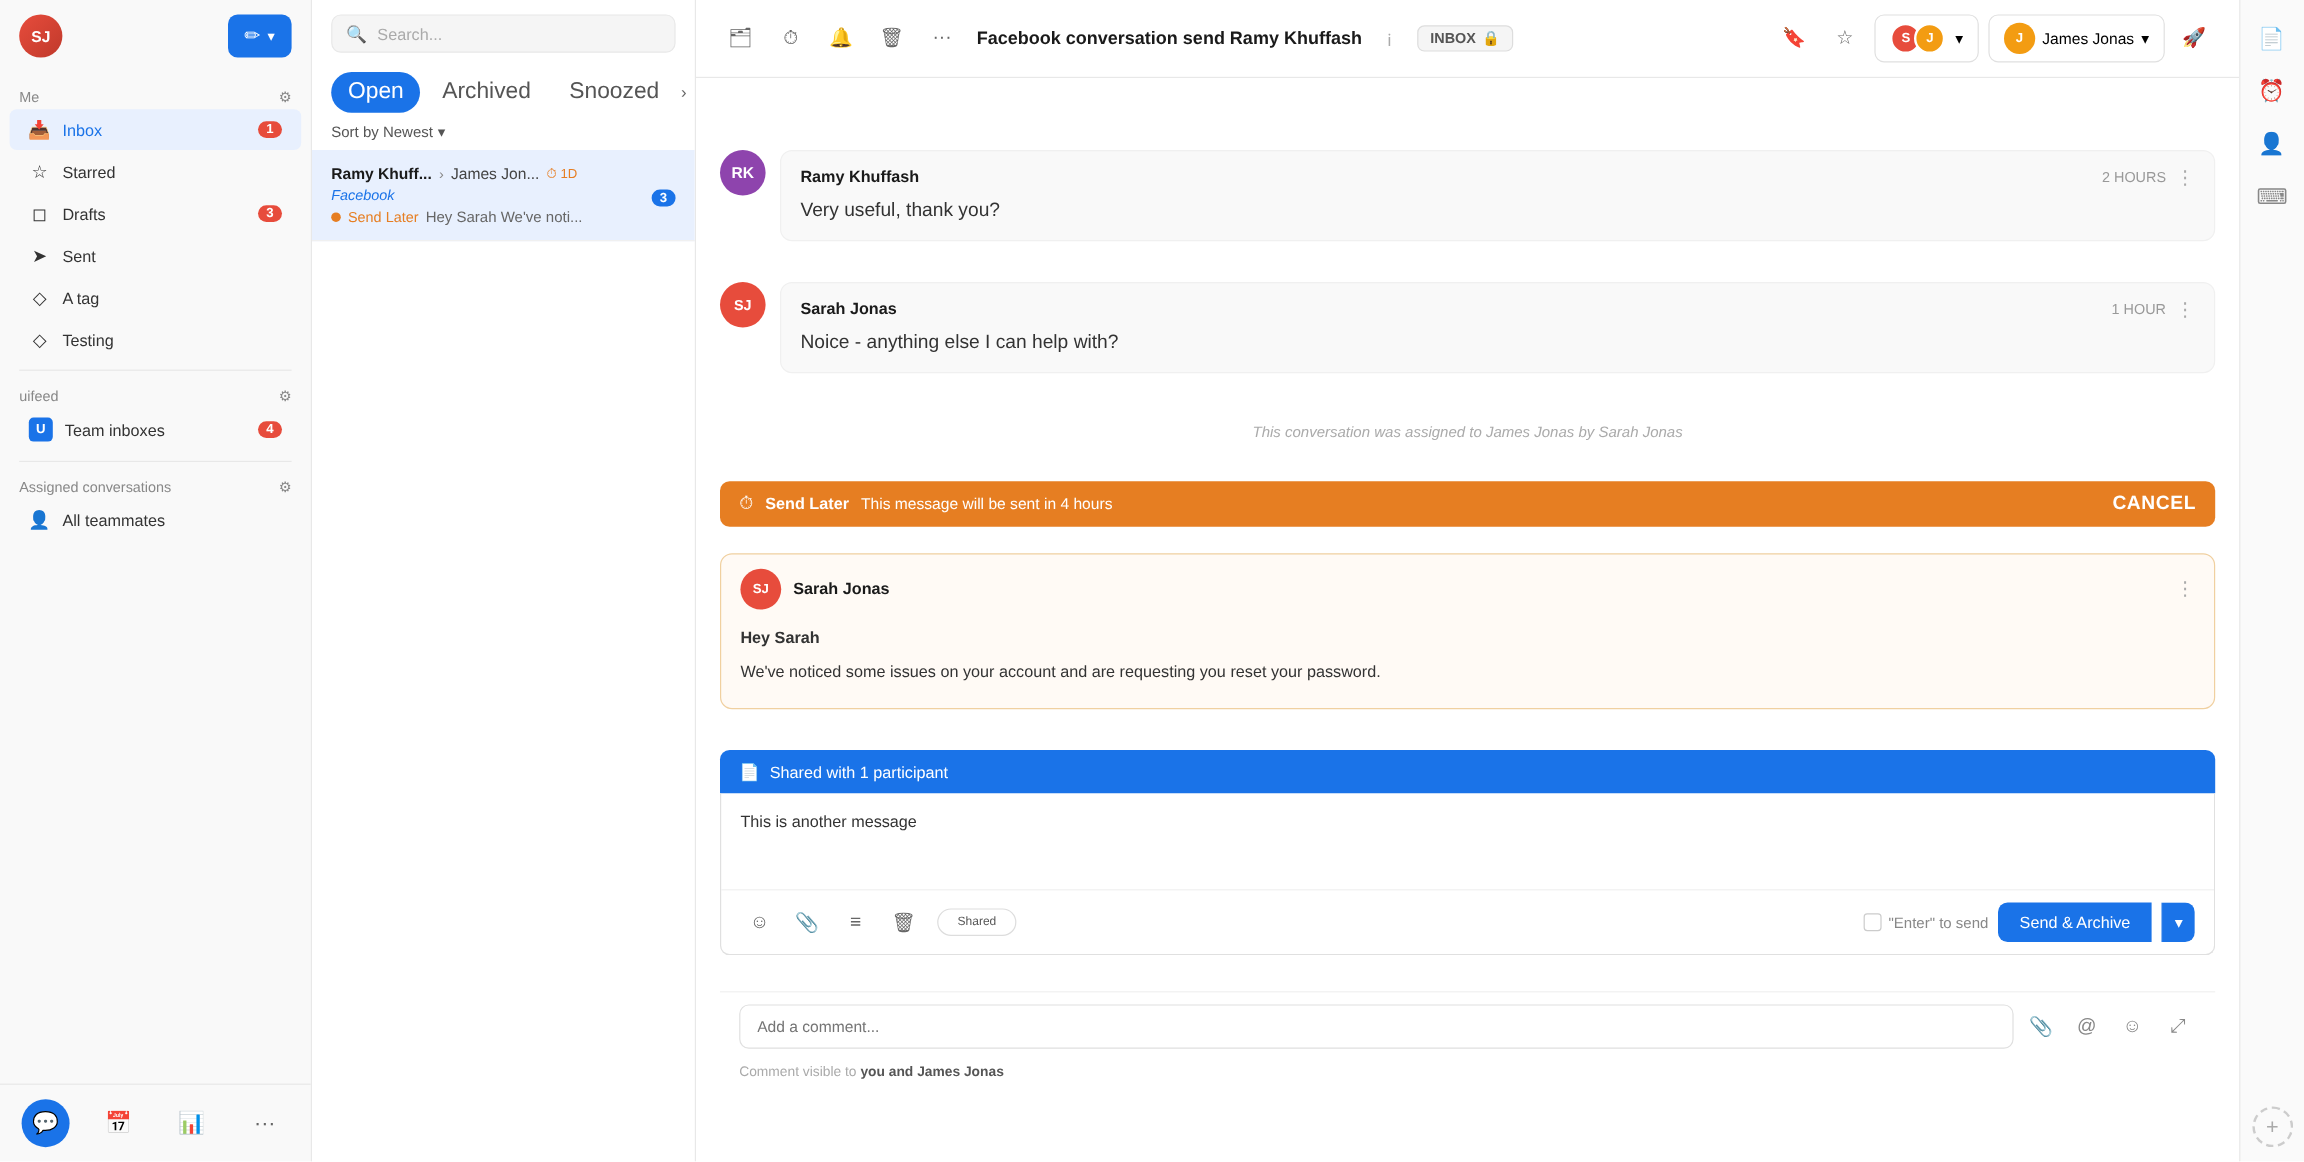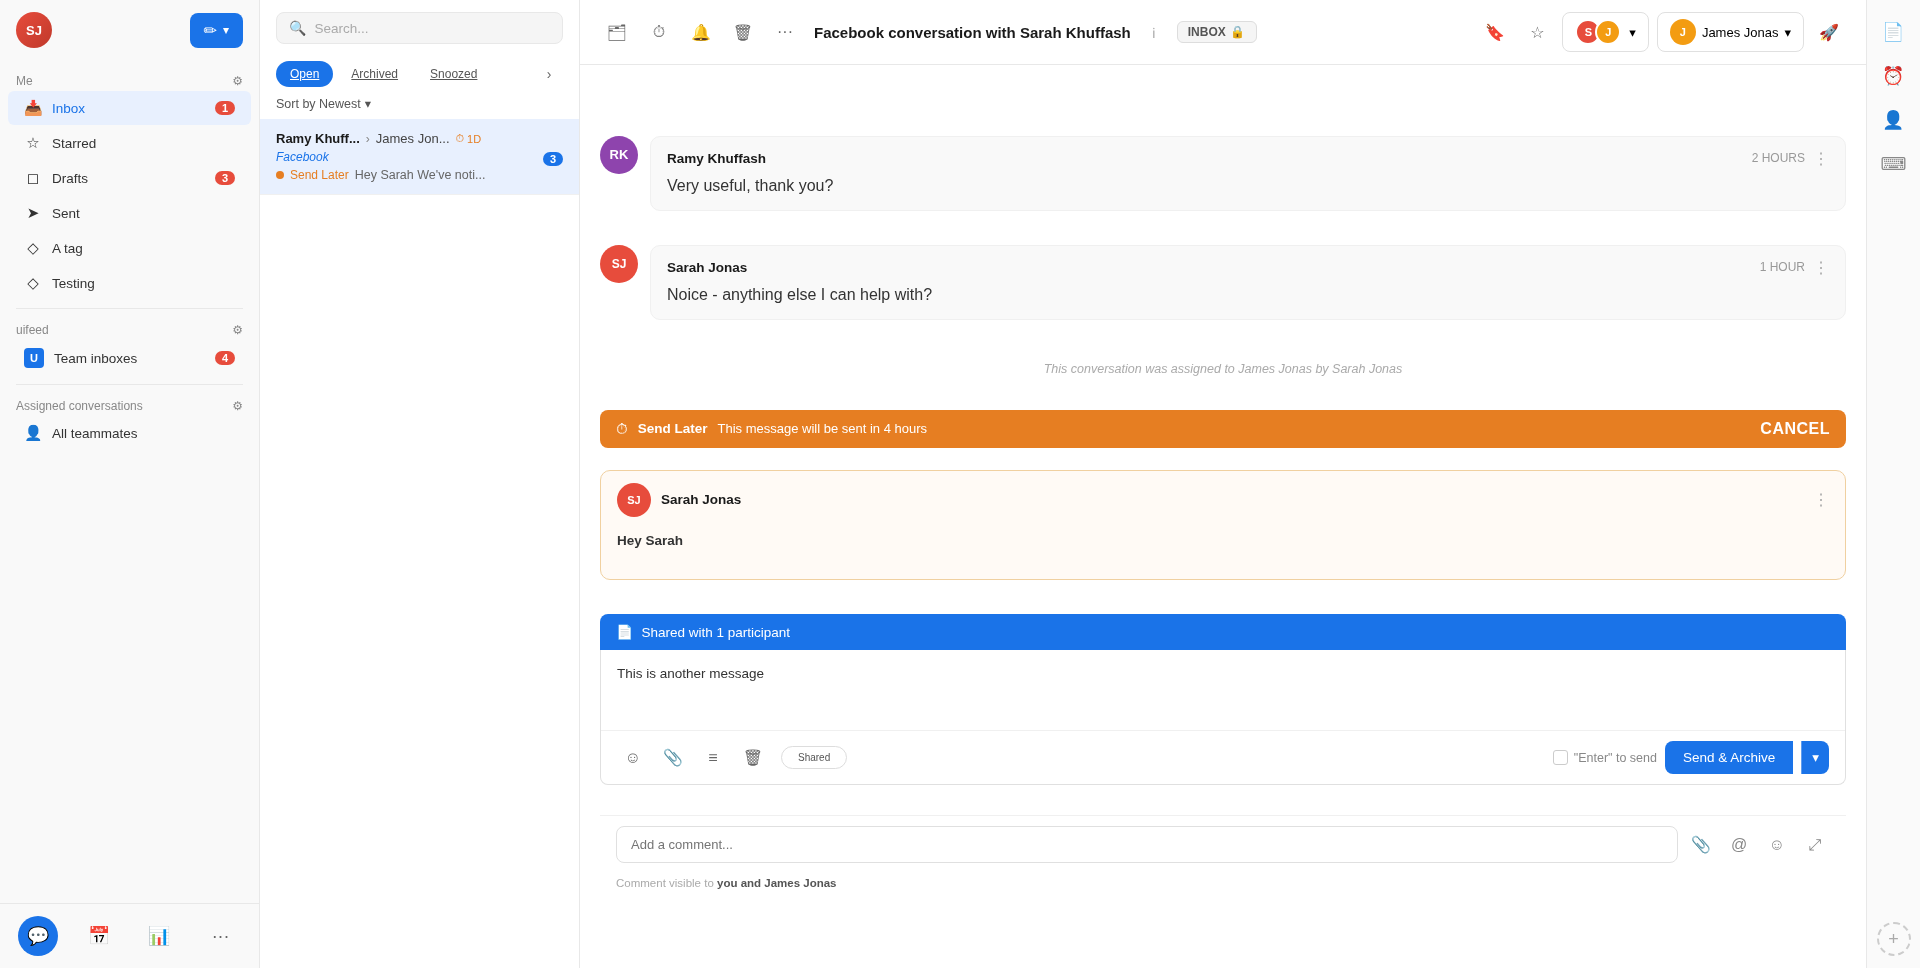--- a/index.html
+++ b/index.html
@@ -25,21 +25,21 @@
     .bottom-icon-btn { width: 40px; height: 40px; border-radius: 50%; display: flex; align-items: center; justify-content: center; cursor: pointer; color: #666; font-size: 18px; }
     .bottom-icon-btn.active { background: #1a73e8; color: #fff; }
 
     
     .conv-list { width: 320px; border-right: 1px solid #e8e8e8; display: flex; flex-direction: column; height: 100%; background: #fff; }
     .conv-list-header { padding: 12px 16px 8px; }
     .search-bar { display: flex; align-items: center; background: #f5f5f5; border-radius: 8px; padding: 7px 12px; gap: 8px; border: 1px solid #e8e8e8; }
     .search-bar input { border: none; background: transparent; outline: none; flex: 1; font-size: 13.5px; color: #333; }
     .search-bar input::placeholder { color: #aaa; }
     .conv-tabs { display: flex; align-items: center; padding: 8px 16px 0; gap: 4px; }
-    .conv-tab { padding: 6px 14px; border-radius: 20px; font-size: 12px; cursor: pointer; color: #555; font-weight: 500; text-decoration: underline; }
+    .conv-tab { padding: 6px 14px; border-radius: 20px; font-size: 19px; cursor: pointer; color: #555; font-weight: 500; }
     .conv-tab.active { background: #1a73e8; color: #fff; }
     .more-btn { margin-left: auto; width: 28px; height: 28px; border-radius: 50%; display: flex; align-items: center; justify-content: center; cursor: pointer; color: #666; }
     .sort-bar { padding: 8px 16px; display: flex; align-items: center; gap: 4px; font-size: 12.5px; color: #555; cursor: pointer; }
     .conv-items { flex: 1; overflow-y: auto; }
     .conv-item { padding: 12px 16px; cursor: pointer; border-bottom: 1px solid #f0f0f0; background: #e8f0fe; }
     .conv-item-row1 { display: flex; align-items: center; gap: 6px; margin-bottom: 4px; }
     .conv-item-from { font-size: 13px; font-weight: 600; color: #1a1a1a; }
     .conv-item-arrow { color: #888; font-size: 12px; }
     .conv-item-to { font-size: 13px; font-weight: 500; color: #444; }
     .conv-item-timer { font-size: 11px; color: #e67e22; display: flex; align-items: center; gap: 3px; }
@@ -265,21 +265,21 @@
       </button>
       <button class="tool-btn">
         <span>🗑</span>
       </button>
       <button class="tool-btn">
         <span>···</span>
       </button>
     </div>
 
     <div class="main-header-title">
-      <span>Facebook conversation with Sarah Khuffash</span>
+      <span>Facebook conversation send Ramy Khuffash</span>
       <button class="tool-btn" style="width:26px;height:26px;">
         <span style="font-size:14px;color:#aaa;">ℹ</span>
       </button>
       <div class="inbox-badge">
         <span>INBOX</span>
         <span>🔒</span>
       </div>
     </div>
 
     <div class="header-actions">
@@ -349,20 +349,21 @@
     <div class="send-later-message">
       <div class="msg-header">
         <div style="display:flex;align-items:center;gap:10px;">
           <div class="msg-avatar sj" style="width:34px;height:34px;font-size:11px;">SJ</div>
           <span class="msg-sender">Sarah Jonas</span>
         </div>
         <span class="msg-more">⋮</span>
       </div>
       <div class="send-later-content">
         <div style="font-weight:600;margin-bottom:8px;">Hey Sarah</div>
+        <div>We've noticed some issues on your account and are requesting you reset your password.</div>
       </div>
     </div>
 
     <div>
       <div class="shared-banner">
         <span class="shared-icon">📄</span>
         <span>Shared with 1 participant</span>
       </div>
       <div class="compose-area">
         <div class="compose-editor" contenteditable="true" style="">

